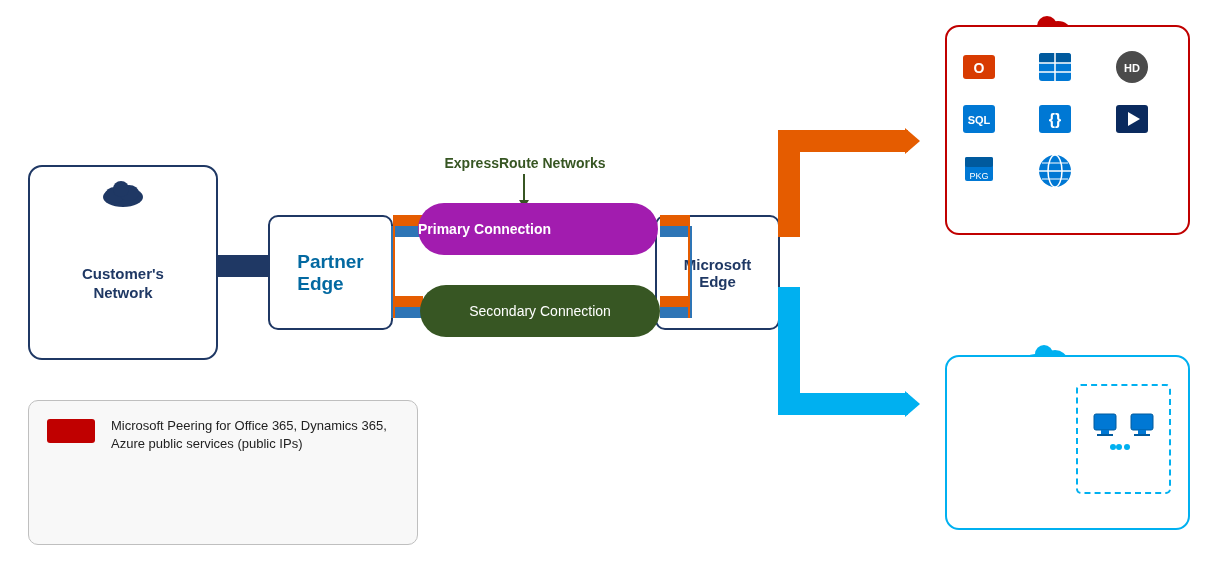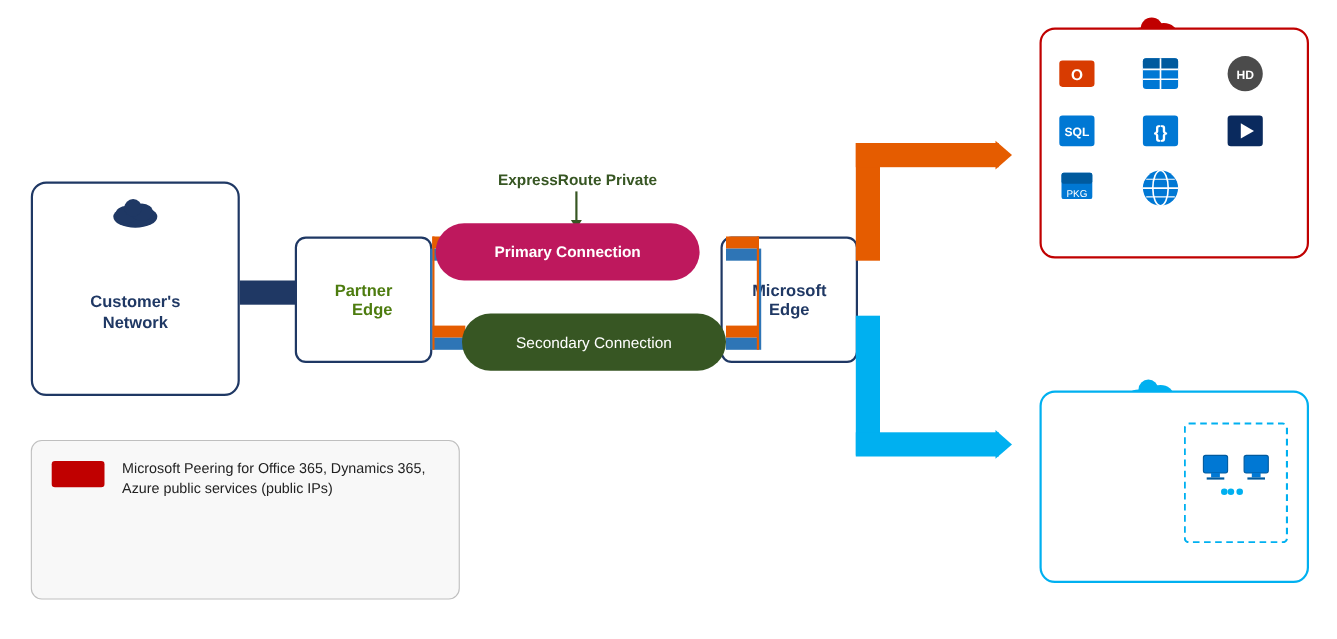--- a/index.html
+++ b/index.html
@@ -52,24 +52,24 @@
       width: 125px;
       height: 115px;
       border: 2.5px solid #1f3864;
       border-radius: 10px;
       display: flex;
       align-items: center;
       justify-content: center;
       background: #fff;
     }
     .partner-edge-title {
-      font-size: 15px;
+      font-size: 19px;
       font-weight: 700;
-      color: #4d7c0f;
-      text-align: right;
+      color: #0369a1;
+      text-align: left;
     }
 
     
     .microsoft-edge {
       position: absolute;
       left: 655px;
       top: 215px;
       width: 125px;
       height: 115px;
       border: 2.5px solid #1f3864;
@@ -94,29 +94,29 @@
       font-size: 14px;
       font-weight: 600;
       color: #375623;
       text-align: center;
       width: 190px;
     }
 
     
     .primary-connection {
       position: absolute;
-      left: 396px;
+      left: 418px;
       top: 203px;
       width: 240px;
       height: 52px;
-      background: #be185d;
+      background: #a21caf;
       border-radius: 26px;
       display: flex;
       align-items: center;
-      justify-content: center;
+      justify-content: flex-start;
       z-index: 10;
     }
     .primary-connection-label {
       font-size: 14px;
       font-weight: 600;
       color: #fff;
     }
 
     
     .secondary-connection {
@@ -294,21 +294,21 @@
       <line x1="55" y1="55" x2="88" y2="55" stroke="#1f3864" stroke-width="1.5" stroke-dasharray="3,2"></line>
       <line x1="55" y1="42" x2="55" y2="55" stroke="#1f3864" stroke-width="1.5" stroke-dasharray="3,2"></line>
     </svg>
   </div>
 
   <div class="partner-edge">
     <div class="partner-edge-title" style="white-space:pre-line;">Partner
 Edge</div>
   </div>
 
-  <div class="expressroute-label">ExpressRoute Private</div>
+  <div class="expressroute-label">ExpressRoute Networks</div>
 
   <div class="primary-connection">
     <span class="primary-connection-label">Primary Connection</span>
   </div>
 
   <div class="secondary-connection">
     <span class="secondary-connection-label">Secondary Connection</span>
   </div>
 
   <div class="microsoft-edge">

